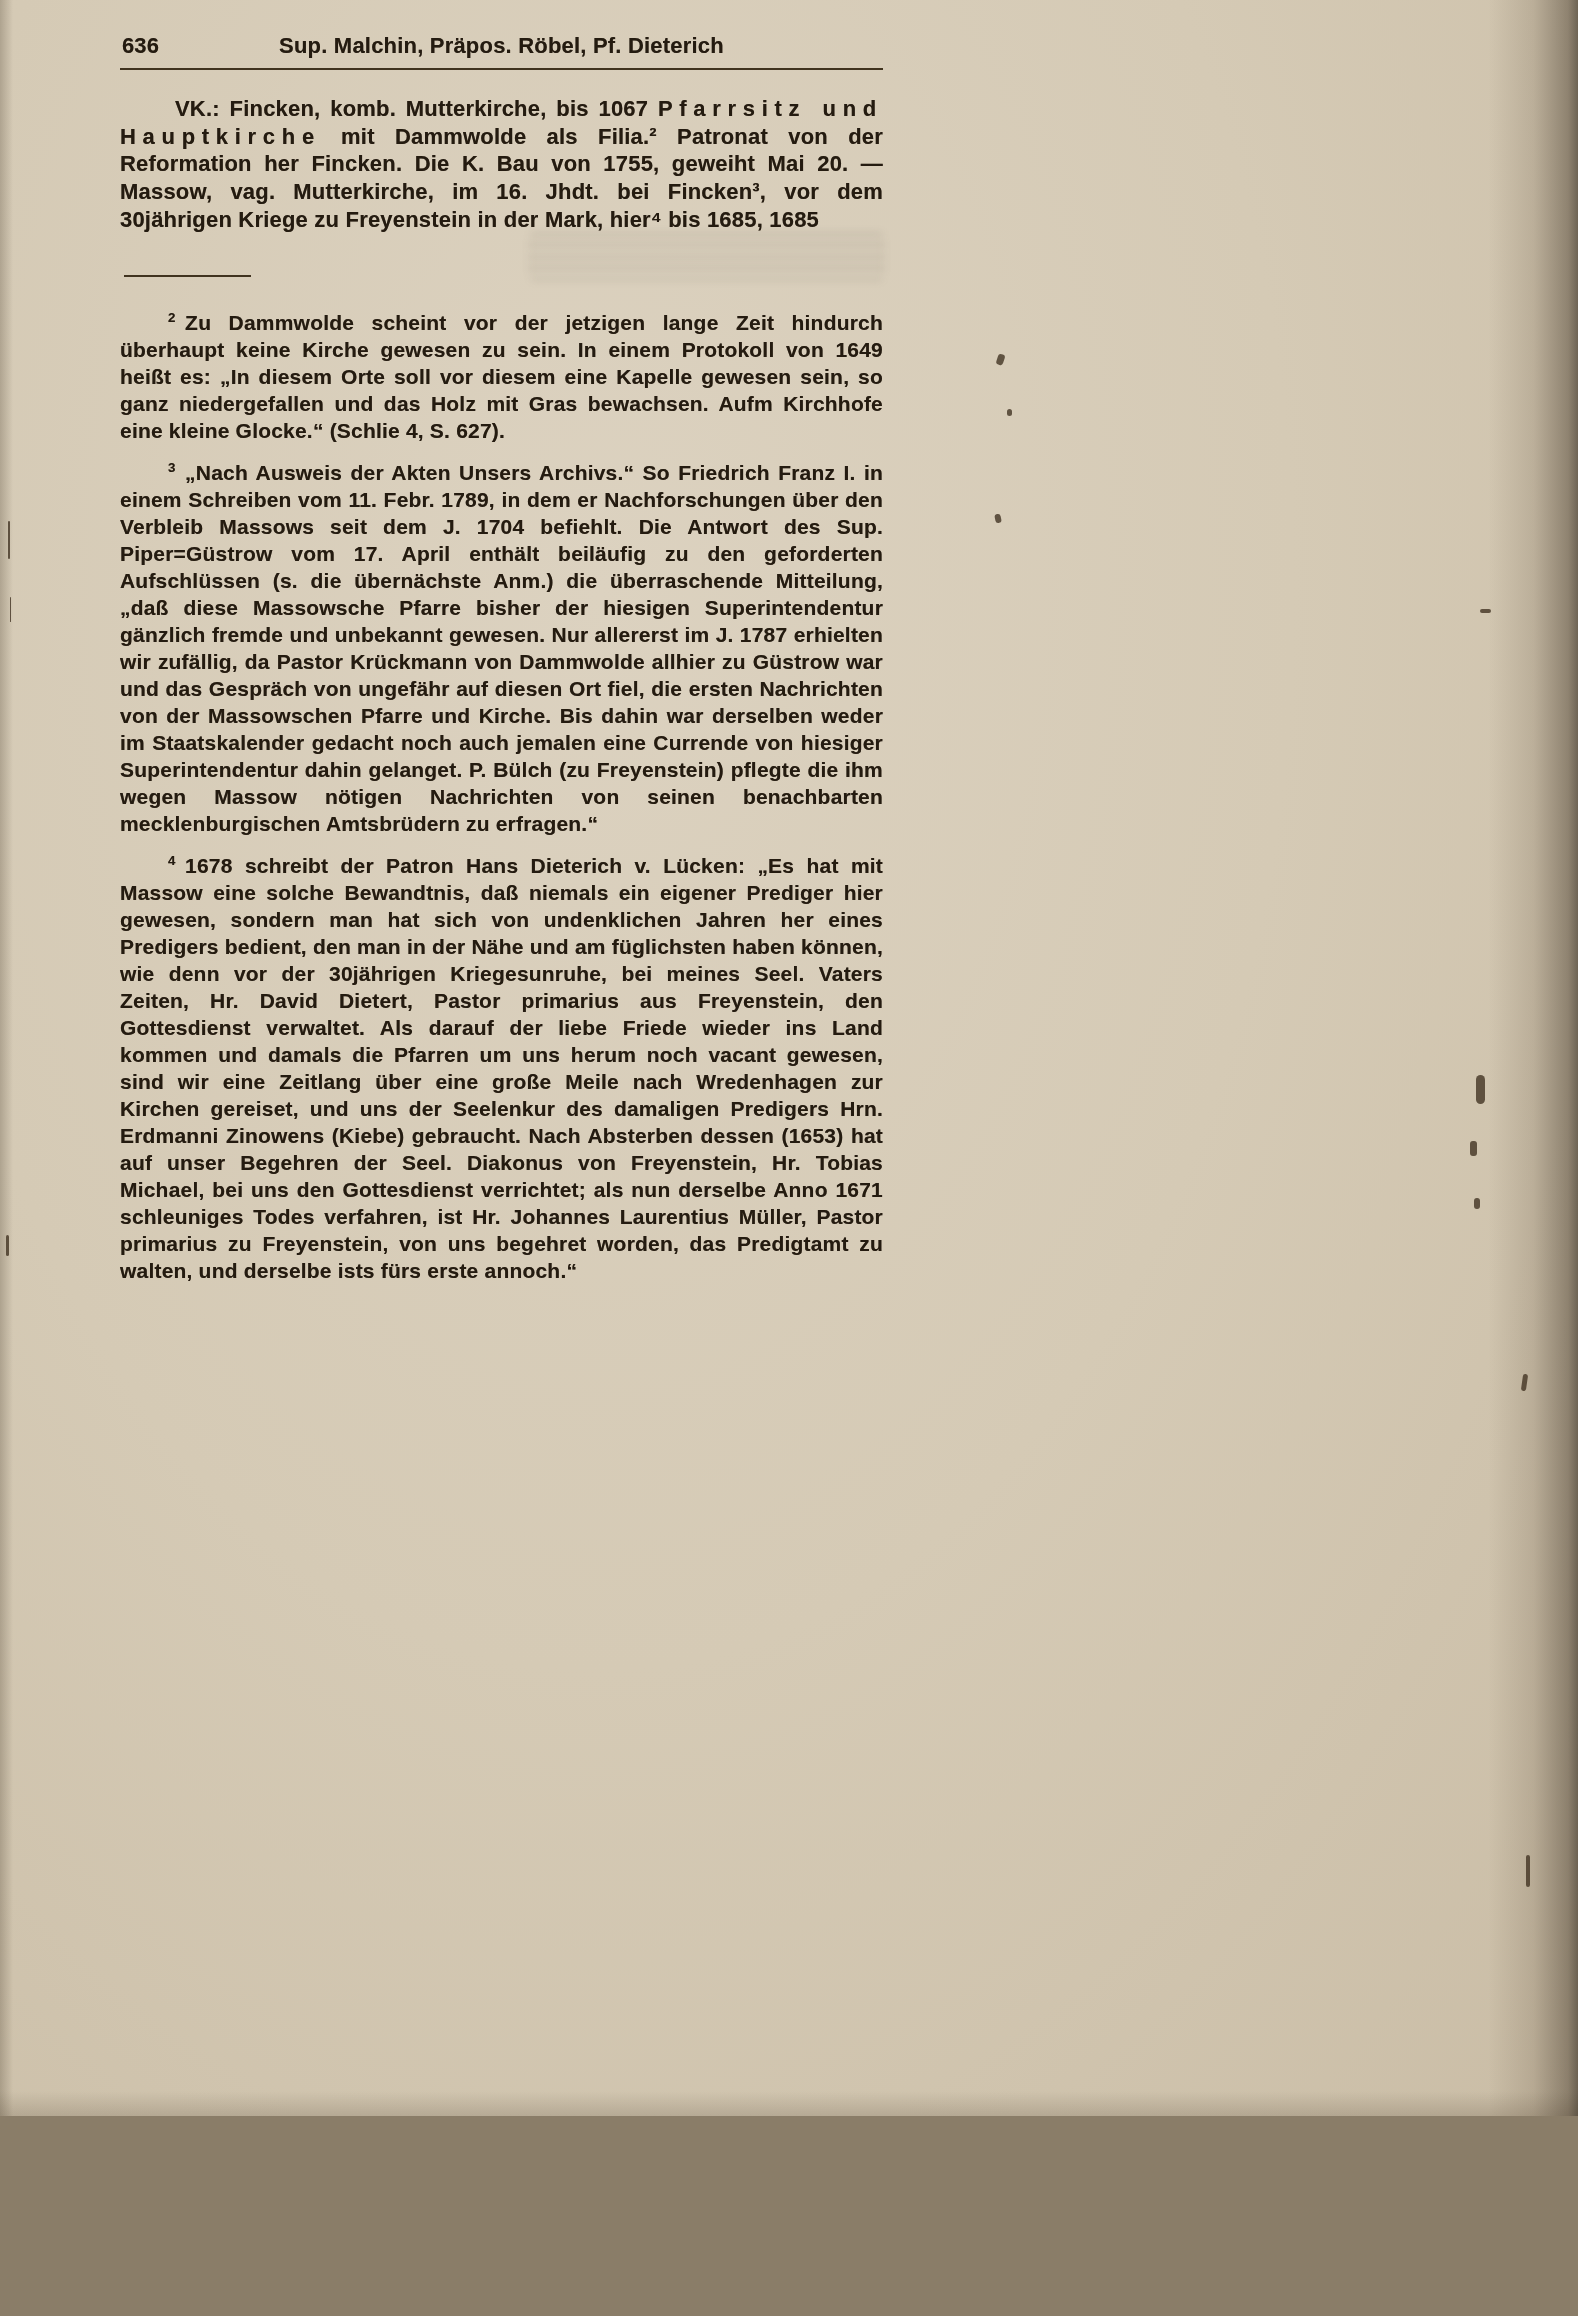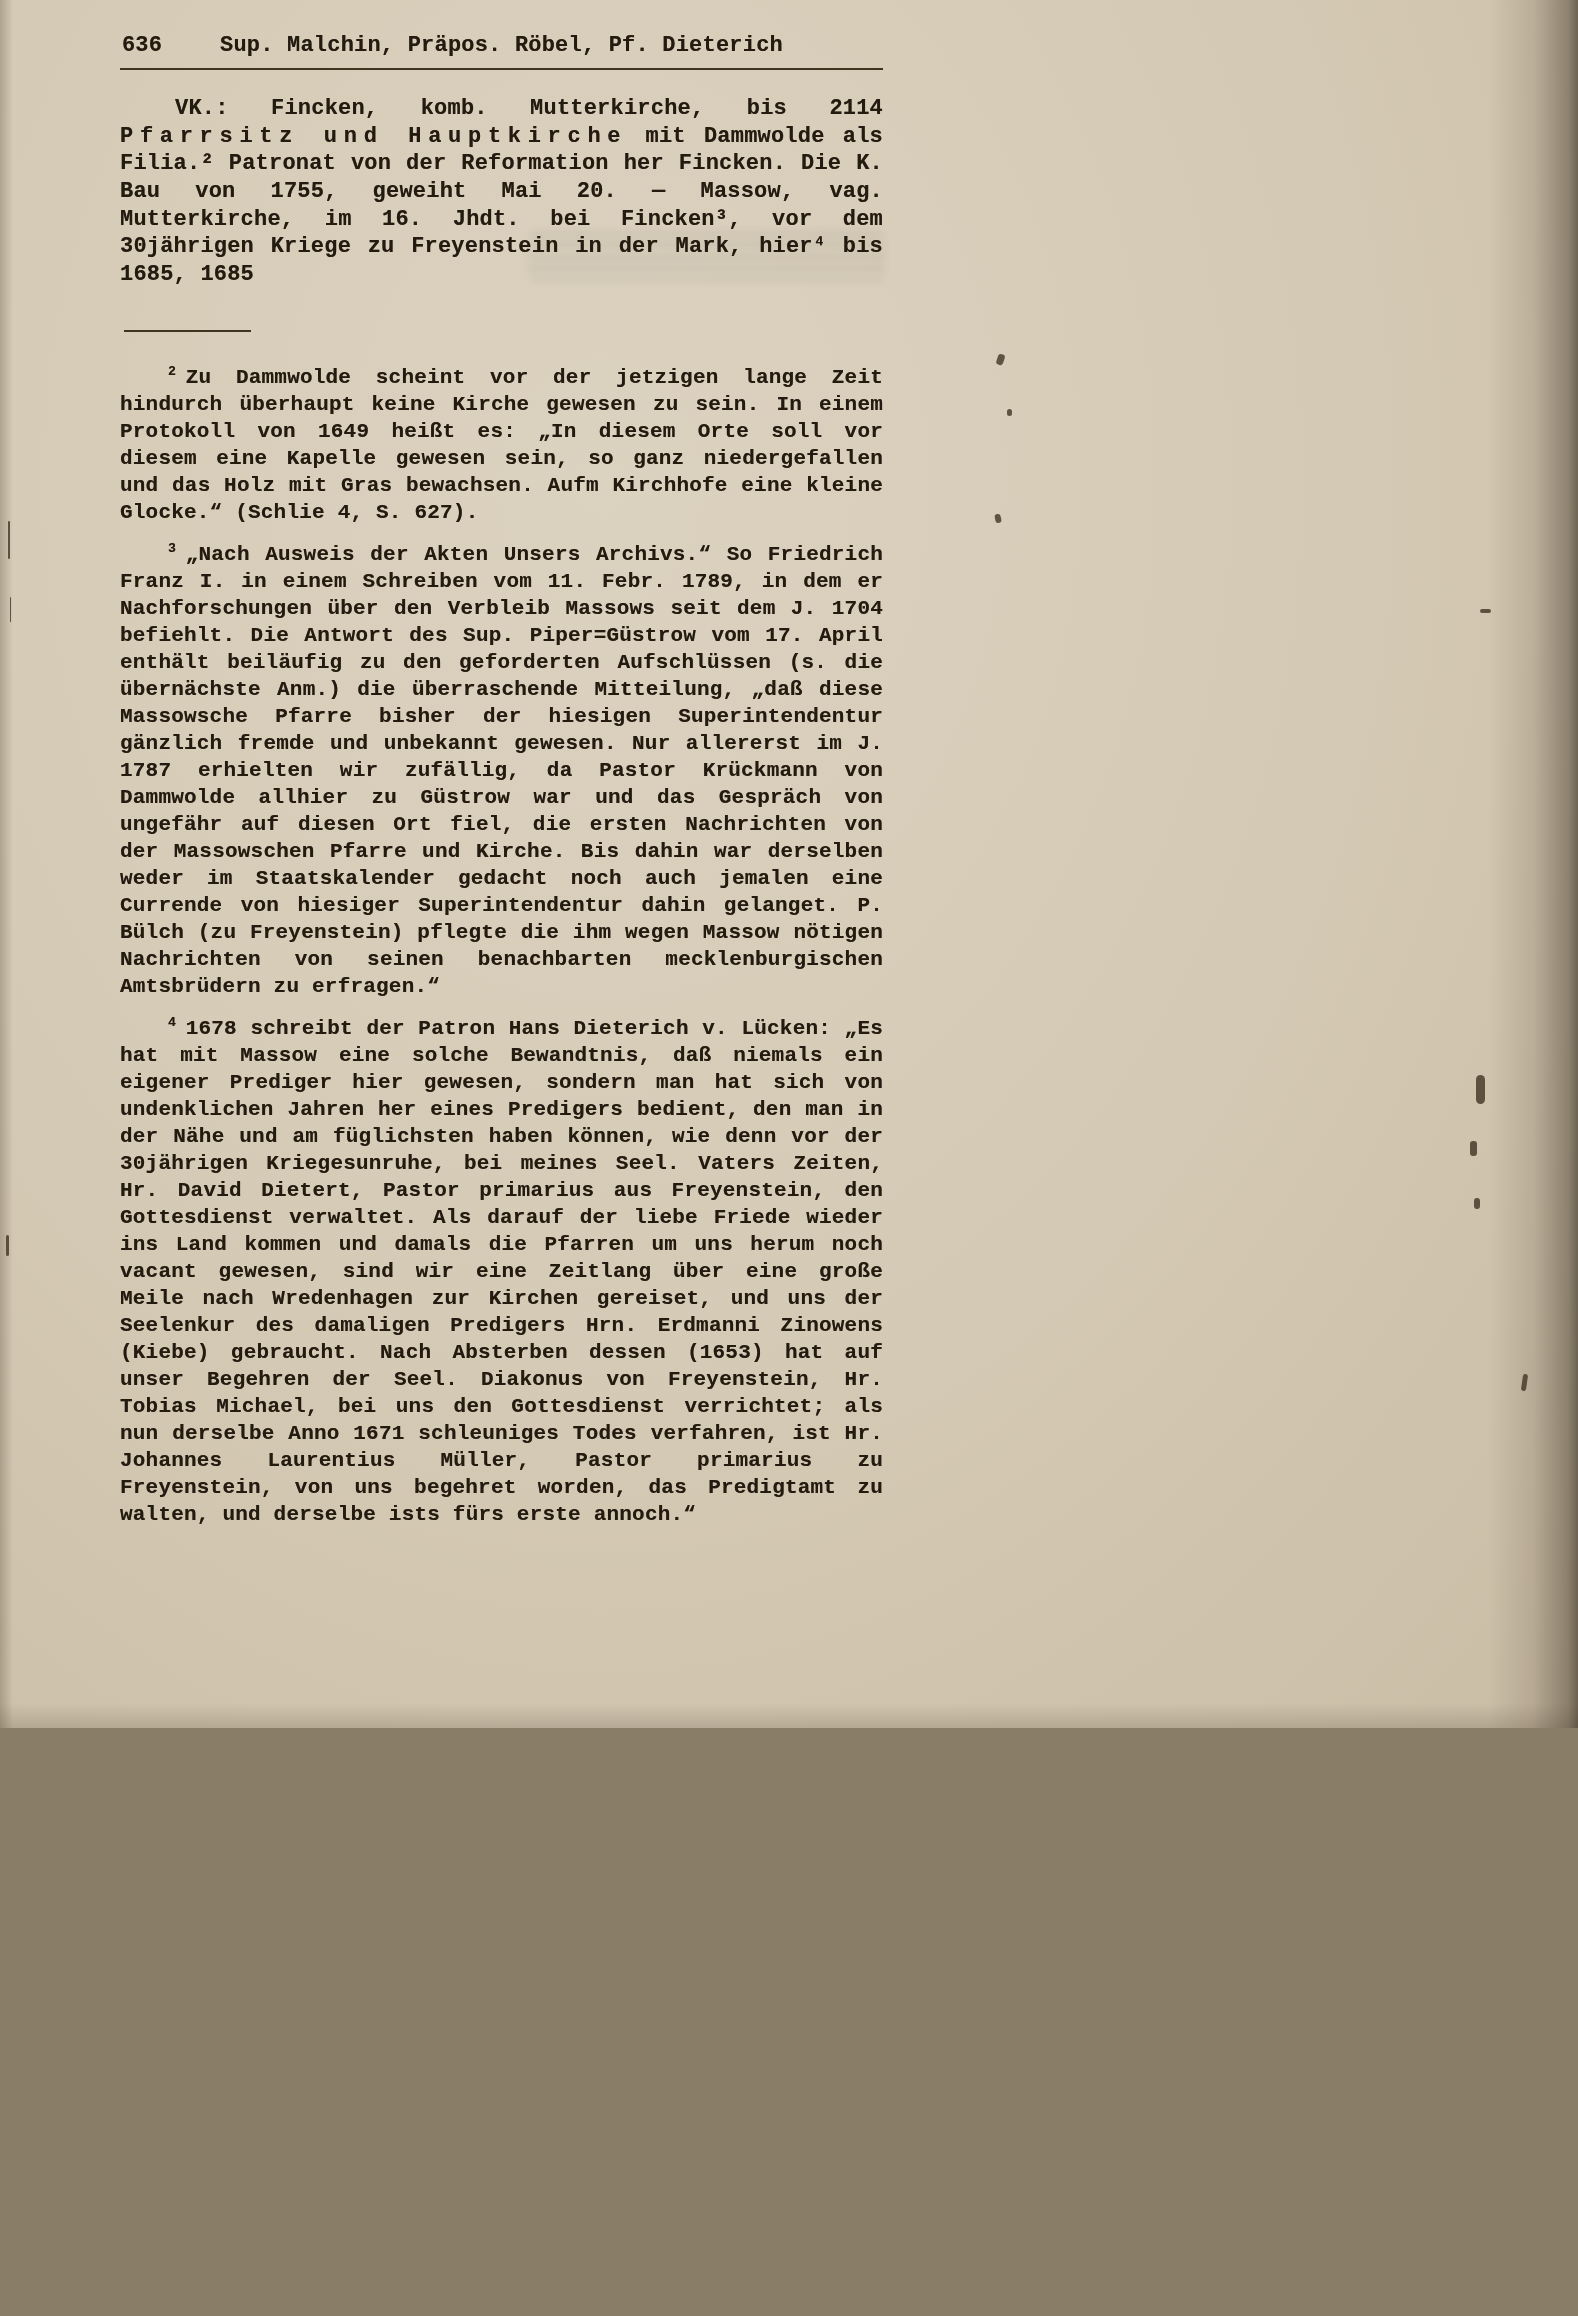--- a/index.html
+++ b/index.html
@@ -1,25 +1,25 @@
 <!DOCTYPE html>
 <html lang="de" style="font-size:15px"><head>
 <meta charset="utf-8">
 <style>
   html, body { margin: 0; padding: 0; }
   body { background: #8a7d68; }
 
   .page {
     position: relative;
     width: 1579px;
-    height: 1728px;
+    height: 2116px;
     overflow: hidden;
     background:
       radial-gradient(ellipse at 38% 28%, #dcd2c0 0%, #d5cab5 50%, #cabda6 100%);
-    font-family: Liberation Mono, monospace;
+    font-family: Liberation Sans, sans-serif;
     color: #241b10;
   }
 
   
   .edge-right {
     position: absolute; top: 0; right: 0; bottom: 0; width: 91px;
     background: linear-gradient(to right,
       rgba(74,58,40,0) 0%,
       rgba(74,58,40,0.16) 50%,
       rgba(52,40,26,0.42) 88%,
@@ -103,21 +103,21 @@
 
   <div class="bleed"></div>
 
   <div class="textblock">
 
     <div class="pageheader">
       <span class="pagenum">636</span>
       <span>Sup. Malchin, Präpos. Röbel, Pf. Dieterich</span>
     </div>
 
-    <p class="mainpara"><span>VK.: Fincken, komb. Mutterkirche, bis 2114 </span><span class="sperr">Pfarrsitz und Hauptkirche</span><span> mit Dammwolde als Filia.² Patronat von der Reformation her Fincken. Die K. Bau von 1755, geweiht Mai 20. — Massow, vag. Mutterkirche, im 16. Jhdt. bei Fincken³, vor dem 30jährigen Kriege zu Freyenstein in der Mark, hier⁴ bis 1685, 1685</span></p>
+    <p class="mainpara"><span>VK.: Fincken, komb. Mutterkirche, bis 1067 </span><span class="sperr">Pfarrsitz und Hauptkirche</span><span> mit Dammwolde als Filia.² Patronat von der Reformation her Fincken. Die K. Bau von 1755, geweiht Mai 20. — Massow, vag. Mutterkirche, im 16. Jhdt. bei Fincken³, vor dem 30jährigen Kriege zu Freyenstein in der Mark, hier⁴ bis 1685, 1685</span></p>
 
     <div class="fnrule"></div>
 
     <p class="footnote"><sup>2</sup><span>Zu Dammwolde scheint vor der jetzigen lange Zeit hindurch überhaupt keine Kirche gewesen zu sein. In einem Protokoll von 1649 heißt es: „In diesem Orte soll vor diesem eine Kapelle gewesen sein, so ganz niedergefallen und das Holz mit Gras bewachsen. Aufm Kirchhofe eine kleine Glocke.“ (Schlie 4, S. 627).</span></p>
 
     <p class="footnote"><sup>3</sup><span>„Nach Ausweis der Akten Unsers Archivs.“ So Friedrich Franz I. in einem Schreiben vom 11. Febr. 1789, in dem er Nachforschungen über den Verbleib Massows seit dem J. 1704 befiehlt. Die Antwort des Sup. Piper=Güstrow vom 17. April enthält beiläufig zu den geforderten Aufschlüssen (s. die übernächste Anm.) die überraschende Mitteilung, „daß diese Massowsche Pfarre bisher der hiesigen Superintendentur gänzlich fremde und unbekannt gewesen. Nur allererst im J. 1787 erhielten wir zufällig, da Pastor Krückmann von Dammwolde allhier zu Güstrow war und das Gespräch von ungefähr auf diesen Ort fiel, die ersten Nachrichten von der Massowschen Pfarre und Kirche. Bis dahin war derselben weder im Staatskalender gedacht noch auch jemalen eine Currende von hiesiger Superintendentur dahin gelanget. P. Bülch (zu Freyenstein) pflegte die ihm wegen Massow nötigen Nachrichten von seinen benachbarten mecklenburgischen Amtsbrüdern zu erfragen.“</span></p>
 
     <p class="footnote"><sup>4</sup><span>1678 schreibt der Patron Hans Dieterich v. Lücken: „Es hat mit Massow eine solche Bewandtnis, daß niemals ein eigener Prediger hier gewesen, sondern man hat sich von undenklichen Jahren her eines Predigers bedient, den man in der Nähe und am füglichsten haben können, wie denn vor der 30jährigen Kriegesunruhe, bei meines Seel. Vaters Zeiten, Hr. David Dietert, Pastor primarius aus Freyenstein, den Gottesdienst verwaltet. Als darauf der liebe Friede wieder ins Land kommen und damals die Pfarren um uns herum noch vacant gewesen, sind wir eine Zeitlang über eine große Meile nach Wredenhagen zur Kirchen gereiset, und uns der Seelenkur des damaligen Predigers Hrn. Erdmanni Zinowens (Kiebe) gebraucht. Nach Absterben dessen (1653) hat auf unser Begehren der Seel. Diakonus von Freyenstein, Hr. Tobias Michael, bei uns den Gottesdienst verrichtet; als nun derselbe Anno 1671 schleuniges Todes verfahren, ist Hr. Johannes Laurentius Müller, Pastor primarius zu Freyenstein, von uns begehret worden, das Predigtamt zu walten, und derselbe ists fürs erste annoch.“</span></p>
 
   </div>

